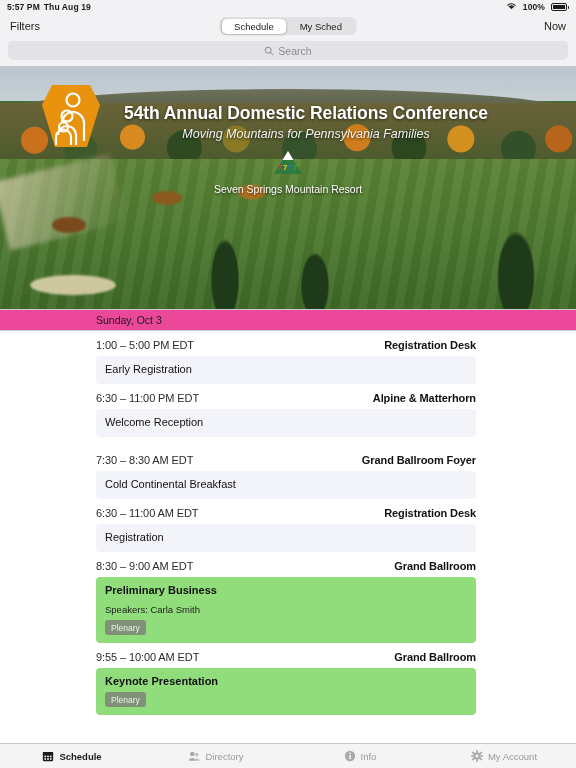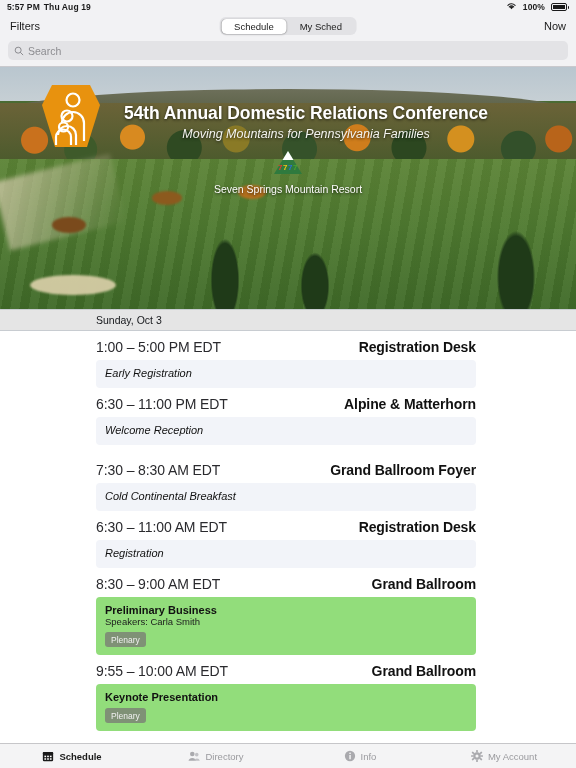--- a/index.html
+++ b/index.html
@@ -90,20 +90,21 @@
     background: #f2f2f4;
     padding: 3px 8px 6px 8px;
   }
   .searchbar {
     height: 19px; width: 100%;
     background: #e3e3e6;
     border-radius: 5px;
     display: flex; align-items: center;
     padding: 0 6px;
     gap: 4px;
+    justify-content: center;
   }
   .searchbar .ph {
     font-size: 10.5px; color: #8c8c90;
   }
   .hairline {
     height: 1px; background: #c9c9cd; flex: 0 0 1px;
   }
 
   
   .content {
@@ -195,53 +196,53 @@
   .keystone {
     position: absolute; left: 42px; top: 16px;
     width: 58px; height: 66px;
   }
   .springs {
     margin-top: 8px; width: 38px; height: 30px;
   }
 
   
   .day-header {
-    background: #e5e5e5;
+    background: #ec4899;
     height: 22px;
     display: flex; align-items: center;
     padding-left: 96px;
     font-size: 10.5px; color: #16181c;
     border-top: 1px solid #c8ccd1;
     border-bottom: 1px solid #c8ccd1;
   }
   .session {
     padding: 8px 100px 0 96px;
     background: #ffffff;
   }
   .session-meta {
     display: flex; justify-content: space-between; align-items: flex-end;
-    font-size: 14px; color: #1a1a1a; font-weight: bold;
+    font-size: 11px; color: #1a1a1a; font-weight: bold;
     margin-bottom: 5px;
     letter-spacing: -.1px;
   }
   .session-meta .time { font-weight: 500; color: #2a2a2e; }
   .session-meta .loc  { font-weight: bold; color: #111; }
   .session-card {
     background: #f2f4f9;
     border-radius: 4px;
     padding: 7px 9px 8px 9px;
     min-height: 28px;
   }
   .session-card.green { background: #92dd7b; }
   .session-title {
     font-size: 11px; color: #111; font-weight: 600;
   }
-  .session-card.plain .session-title { font-weight: 500; font-style: italic; }
+  .session-card.plain .session-title { font-weight: 500; }
   .session-speakers {
-    font-size: 9.5px; color: #1c1c1c; margin-top: 0;
+    font-size: 9.5px; color: #1c1c1c; margin-top: 8px;
   }
   .badge {
     display: inline-block; margin-top: 5px;
     font-size: 8.5px; color: #f0f0f0;
     background: #7f9176;
     border-radius: 3px;
     padding: 2.5px 6px;
   }
   .sess-sep { height: 9px; background: #fff; }
 

